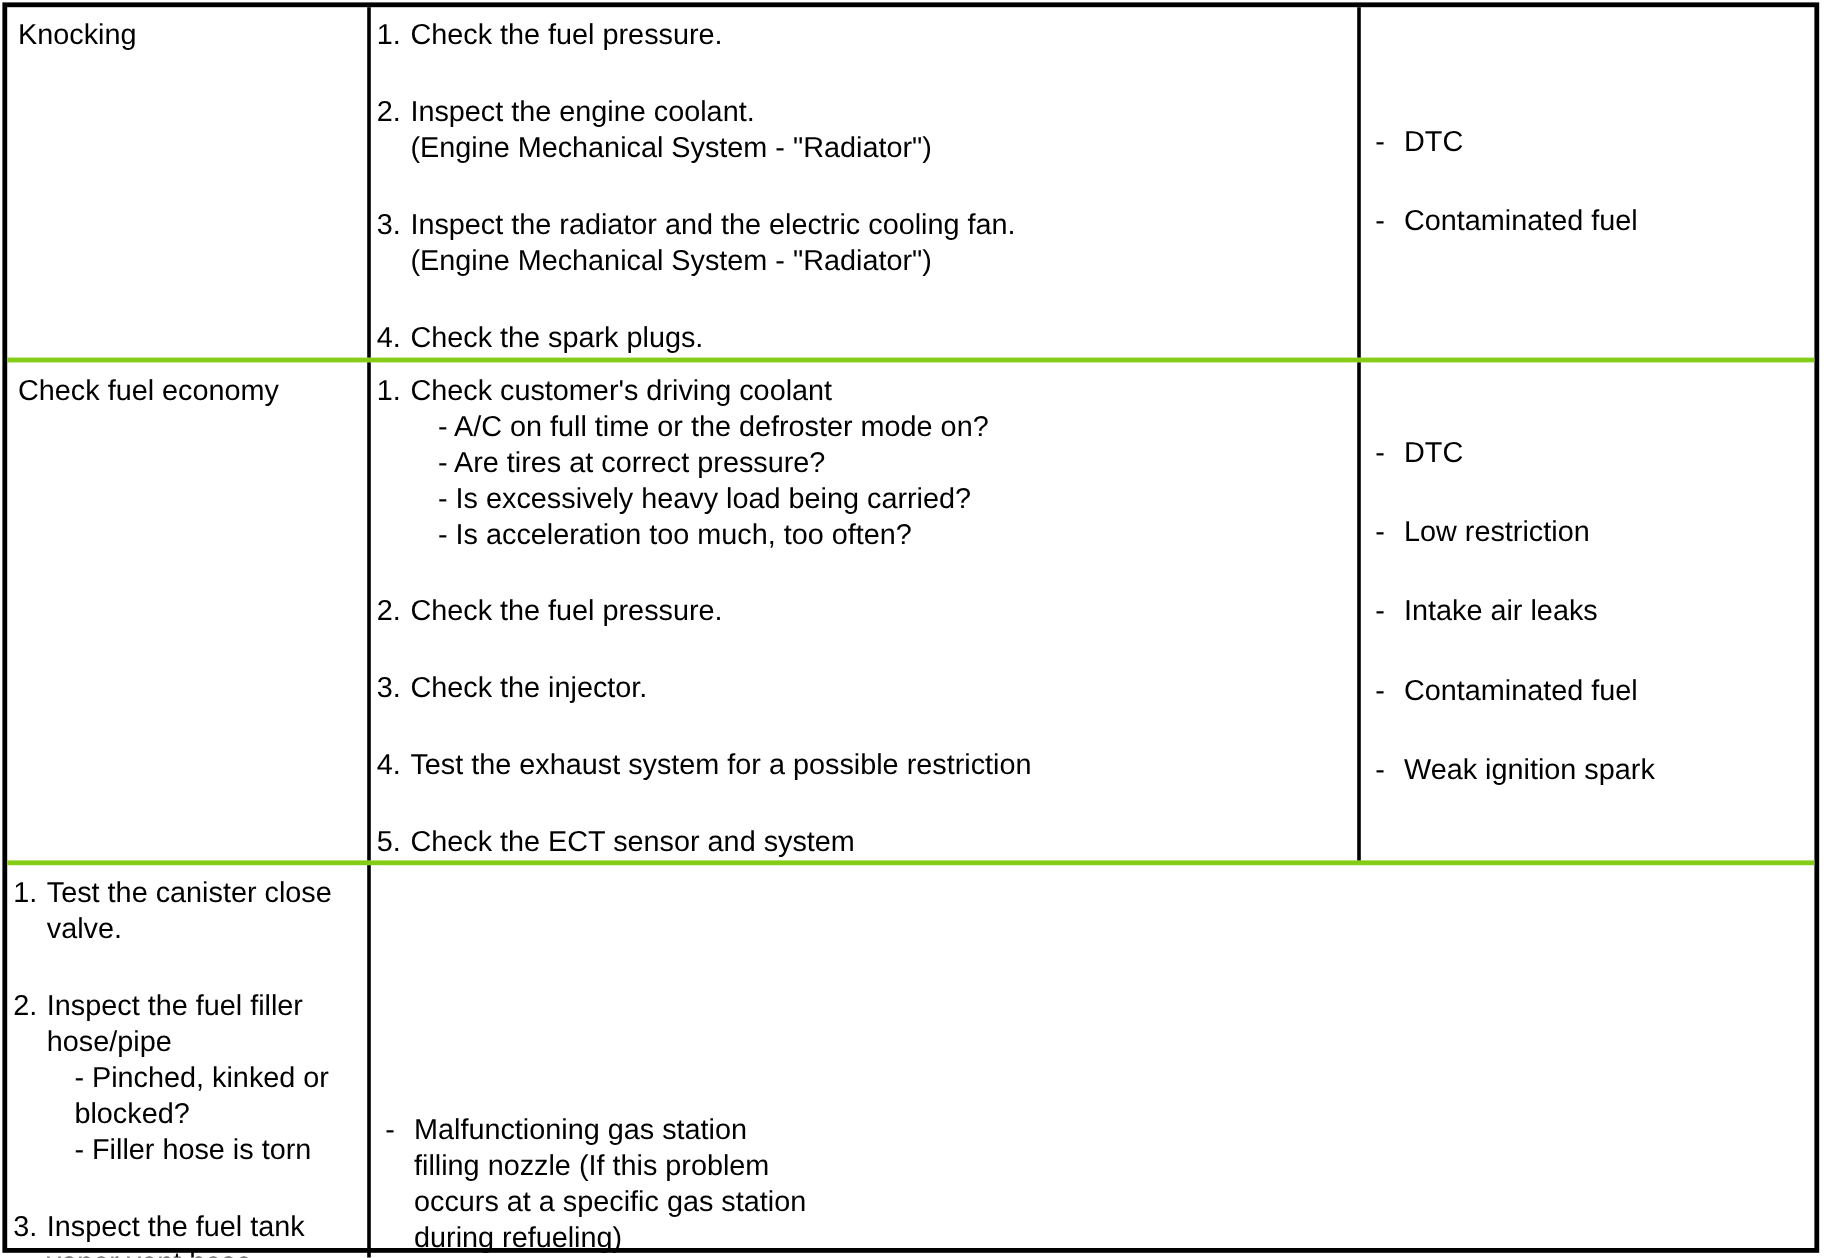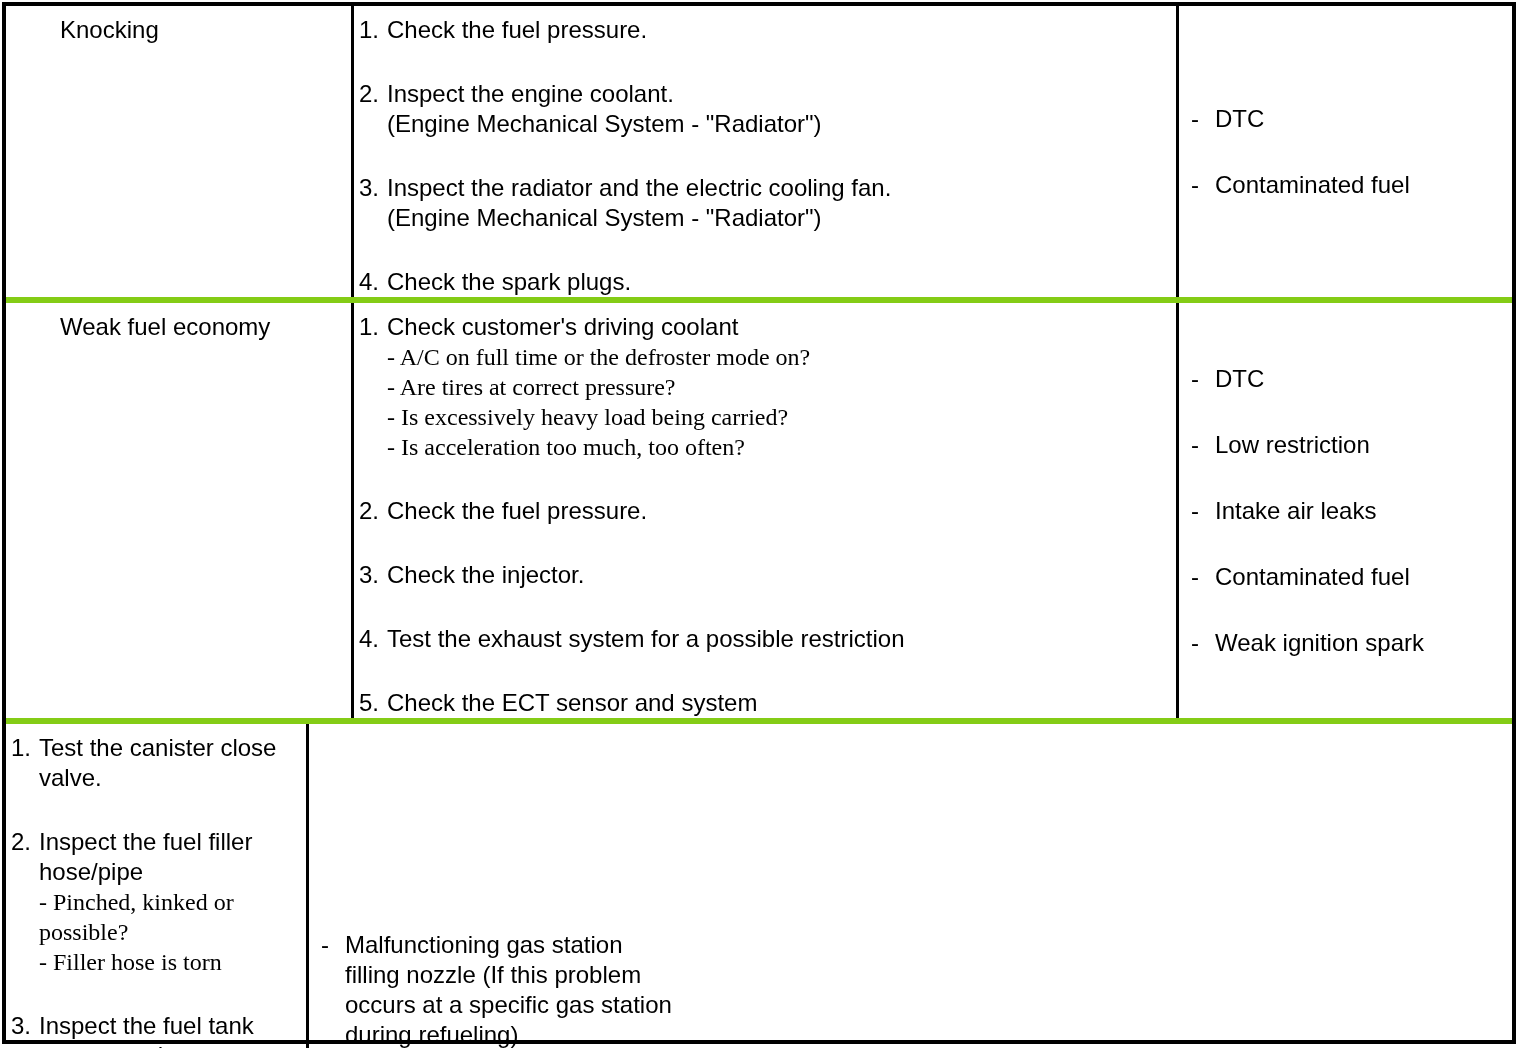--- a/index.html
+++ b/index.html
@@ -13,32 +13,32 @@
   .doc-table {
     position:absolute; left:2px; top:2px; right:4px; bottom:4px;
     border:4px solid #000;
     display:flex; flex-direction:column;
     background:#fff;
   }
   .row { display:grid; grid-template-columns:303px 825px 1fr; }
   .row.r0 { flex:0 0 296px; }
   .row.r1 { flex:0 0 416px; }
   .row.r2 { flex:1 1 auto; }
-  .row:not(:last-child) { border-bottom:6px solid #84cc16;padding-left:45px; }
+  .row:not(:last-child) { border-bottom:4px solid #84cc16; }
   .cell { overflow:hidden; }
   .cell:not(:last-child) { border-right:3px solid #000; }
   .symptom-cell { padding:9px 8px 0 9px; }
   .symptom-text { white-space:pre-line; }
   .steps-cell { padding:9px 6px 0 5px; }
   .step { margin-bottom:34px; }
   .step:last-child { margin-bottom:0; }
   .step-main { display:flex; }
   .step-num { flex:0 0 28px; }
   .step-text { white-space:pre-line; flex:1 1 auto; }
-  .step-subs { margin-left:28px; white-space:pre-line;font-family:Liberation Serif, serif; }
+  .step-subs { margin-left:51px; white-space:pre-line; }
   .causes-cell {
     display:flex; flex-direction:column; justify-content:center;
     padding:0 6px 0 12px;
   }
   .cause { display:flex; }
   .cause { margin-bottom:36px; }
   .cause:last-child { margin-bottom:0; }
   .cause-dash { flex:0 0 24px; }
   .cause-text { white-space:pre-line; flex:1 1 auto; }
 </style>
@@ -84,21 +84,21 @@
           <div class="cause-text">DTC</div>
         </div>
         <div class="cause">
           <span class="cause-dash">-</span>
           <div class="cause-text">Contaminated fuel</div>
         </div>
       </div>
     </div>
     <div class="row r1">
       <div class="cell symptom-cell">
-        <div class="symptom-text">Weak fuel economy</div>
+        <div class="symptom-text">Check fuel economy</div>
       </div>
       <div class="cell steps-cell">
         <div class="step">
           <div class="step-main">
             <span class="step-num">1.</span>
             <div class="step-text">Check customer's driving coolant</div>
           </div>
           <div class="step-subs">- A/C on full time or the defroster mode on?
 - Are tires at correct pressure?
 - Is excessively heavy load being carried?
@@ -158,21 +158,21 @@
           <div class="step-main">
             <span class="step-num">1.</span>
             <div class="step-text">Test the canister close valve.</div>
           </div>
         </div>
         <div class="step">
           <div class="step-main">
             <span class="step-num">2.</span>
             <div class="step-text">Inspect the fuel filler hose/pipe</div>
           </div>
-          <div class="step-subs">- Pinched, kinked or possible?
+          <div class="step-subs">- Pinched, kinked or blocked?
 - Filler hose is torn</div>
         </div>
         <div class="step">
           <div class="step-main">
             <span class="step-num">3.</span>
             <div class="step-text">Inspect the fuel tank vapor vent hose between the EVAP. canister and
 air filter</div>
           </div>
         </div>
         <div class="step">

